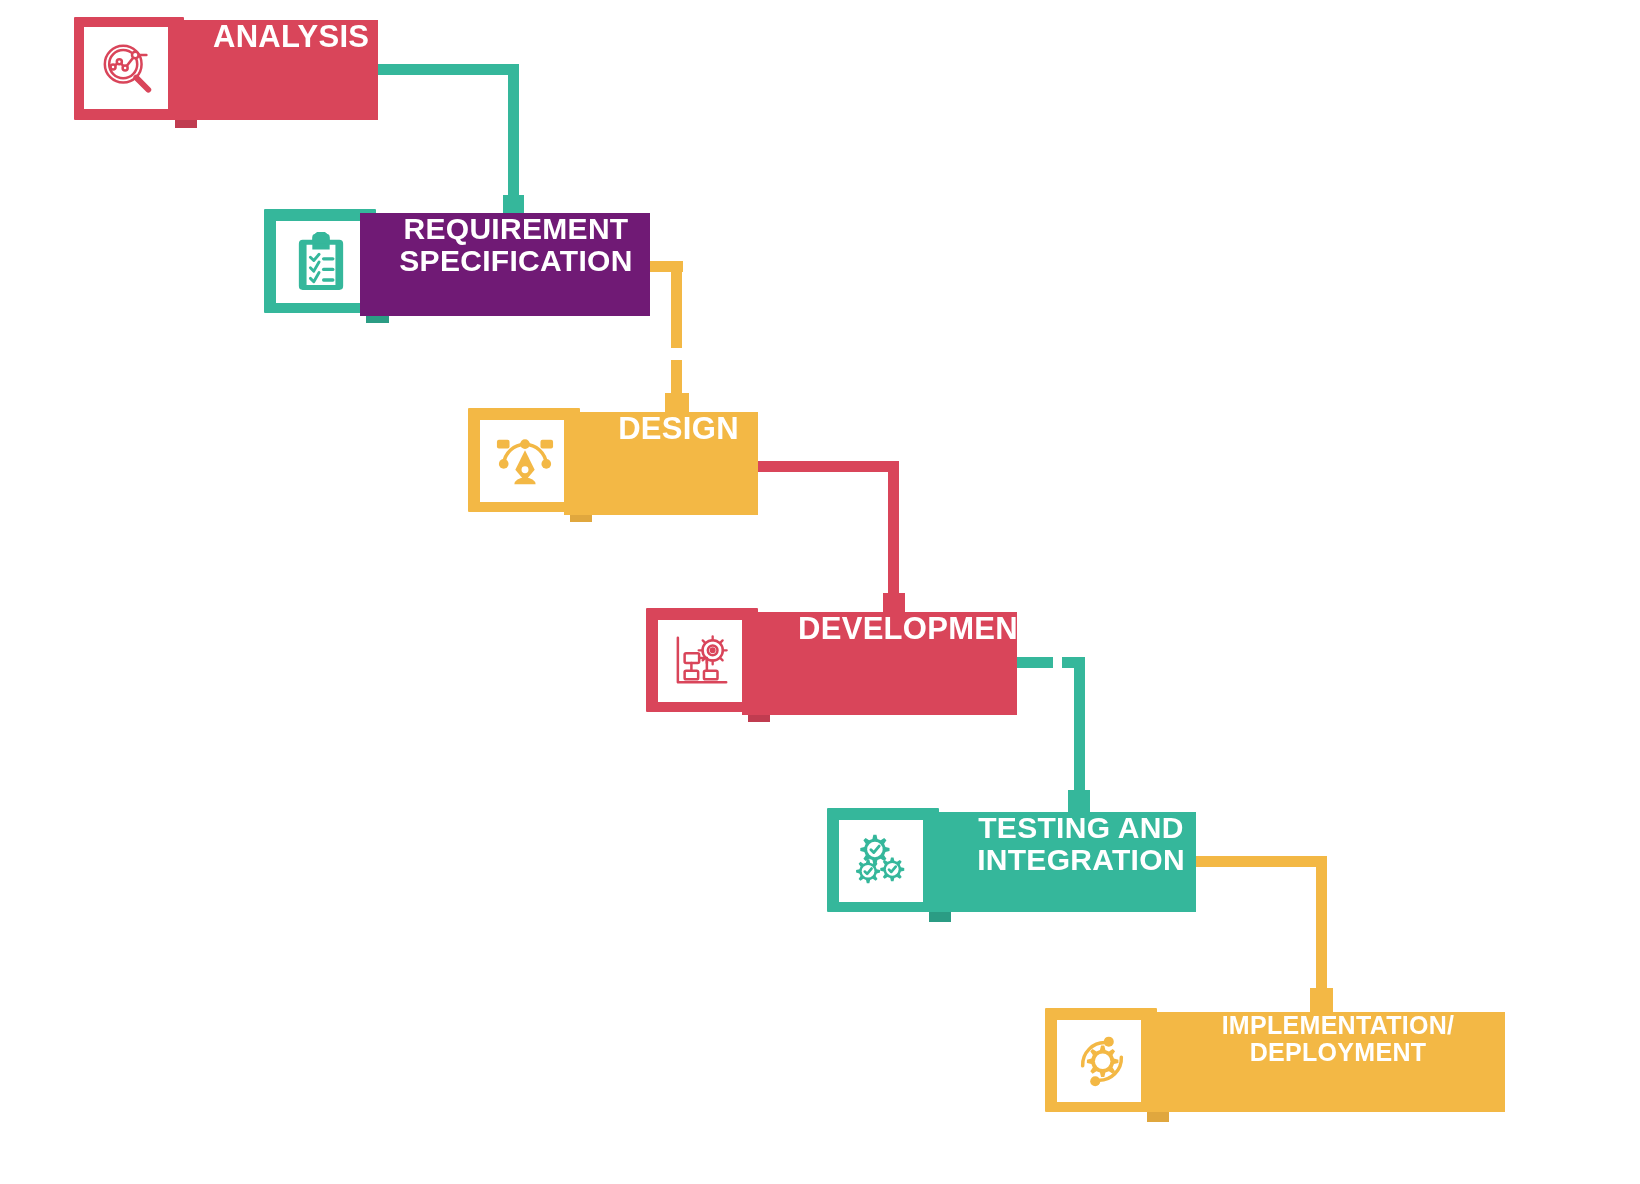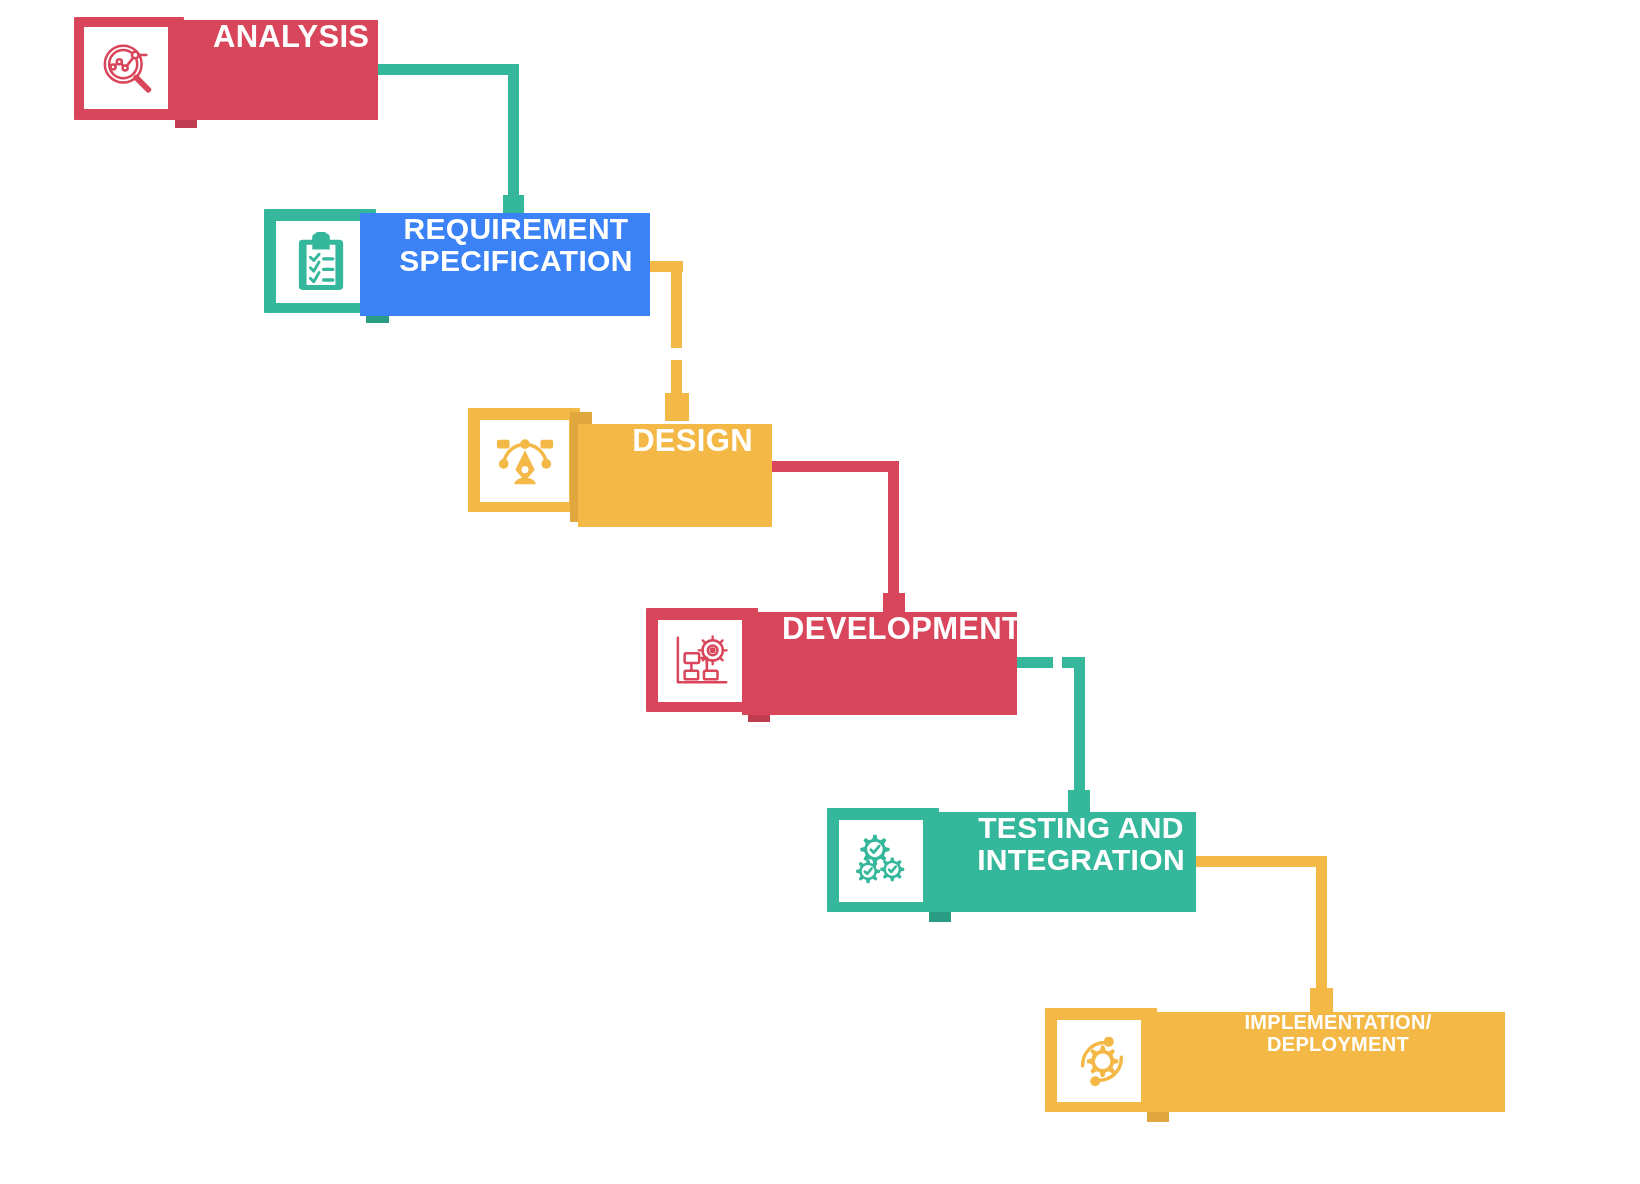--- a/index.html
+++ b/index.html
@@ -126,21 +126,21 @@
           <path d="M16 26 l3.5 3.5 L25 23"></path>
           <path d="M16 37 l3.5 3.5 L25 31"></path>
           <path d="M16 48 l3.5 3.5 L25 42"></path>
         </g>
         <rect x="28" y="26" width="13" height="3.4" rx="1.7"></rect>
         <rect x="28" y="37" width="13" height="3.4" rx="1.7"></rect>
         <rect x="28" y="48" width="13" height="3.4" rx="1.7"></rect>
       </svg>
     </div>
     <div class="stage-tab" style="left:366px; top:213px; width:23px; height:110px; background:#2B9C84;"></div>
-    <div class="stage-bar" style="left:360px; top:213px; width:290px; height:103px; background:#3b82f6;">
+    <div class="stage-bar" style="left:360px; top:213px; width:290px; height:103px; background:#701a75;">
       <div class="stage-label" style="font-size:30px; padding-left:32px;">REQUIREMENT
 SPECIFICATION</div>
     </div>
   </div>
 
   <div class="stage" style="left:0; top:0;">
     <div class="stage-icon-panel" style="left:468px; top:408px; width:112px; height:104px; background:#F3B845;"></div>
     <div class="stage-icon-inner" style="left:480px; top:420px; width:89px; height:82px;">
       <svg width="60" height="60" viewBox="0 0 62 62" fill="#F3B845">
         <rect x="2" y="9" width="13" height="9" rx="2"></rect>
@@ -148,21 +148,21 @@
         <circle cx="31" cy="13.5" r="5"></circle>
         <circle cx="9" cy="34" r="5"></circle>
         <circle cx="53" cy="34" r="5"></circle>
         <path d="M9 34 a22 22 0 0 1 22 -20 a22 22 0 0 1 22 20" fill="none" stroke="#F3B845" stroke-width="3.6"></path>
         <path d="M31 20 L41 40 L31 52 L21 40 Z"></path>
         <circle cx="31" cy="40" r="3.6" fill="#fff"></circle>
         <path d="M20 55 a11 7 0 0 1 22 0 z"></path>
       </svg>
     </div>
     <div class="stage-tab" style="left:570px; top:412px; width:22px; height:110px; background:#E0A73E;"></div>
-    <div class="stage-bar" style="left:564px; top:424px; width:194px; height:103px; background:#F3B845;margin-left:14px;">
+    <div class="stage-bar" style="left:564px; top:412px; width:194px; height:103px; background:#F3B845;">
       <div class="stage-label" style="font-size:31px; padding-left:45px;">DESIGN</div>
     </div>
   </div>
 
   <div class="stage" style="left:0; top:0;">
     <div class="stage-icon-panel" style="left:646px; top:608px; width:112px; height:104px; background:#D9455A;"></div>
     <div class="stage-icon-inner" style="left:658px; top:620px; width:89px; height:82px;">
       <svg width="62" height="58" viewBox="0 0 64 60" fill="none" stroke="#D9455A" stroke-width="2.6" stroke-linecap="round" stroke-linejoin="round">
         <path d="M6 6 V52 H56"></path>
         <rect x="13" y="22" width="15" height="10" rx="1.5"></rect>
@@ -176,21 +176,21 @@
           <circle cx="0" cy="0" r="5"></circle>
           <circle cx="0" cy="0" r="1.8" fill="#D9455A"></circle>
           <path d="M0 -14.5 V-10.5 M0 10.5 V14.5 M-14.5 0 H-10.5 M10.5 0 H14.5
                    M-10.3 -10.3 L-7.5 -7.5 M7.5 7.5 L10.3 10.3
                    M10.3 -10.3 L7.5 -7.5 M-7.5 7.5 L-10.3 10.3" stroke-width="2.4"></path>
         </g>
       </svg>
     </div>
     <div class="stage-tab" style="left:748px; top:612px; width:22px; height:110px; background:#C03C50;"></div>
     <div class="stage-bar" style="left:742px; top:612px; width:275px; height:103px; background:#D9455A;">
-      <div class="stage-label" style="font-size:31px; padding-left:40px;">DEVELOPMENT</div>
+      <div class="stage-label" style="font-size:31px; padding-left:56px;">DEVELOPMENT</div>
     </div>
   </div>
 
   <div class="stage" style="left:0; top:0;">
     <div class="stage-icon-panel" style="left:827px; top:808px; width:112px; height:104px; background:#35B79B;"></div>
     <div class="stage-icon-inner" style="left:839px; top:820px; width:89px; height:82px;">
       <svg width="62" height="60" viewBox="0 0 64 62" fill="#35B79B">
         <g>
           <path d="M21 4 l3.2 0 1 4.2 3.4 1.4 3.6-2.4 2.3 2.3-2.4 3.6 1.4 3.4 4.2 1 0 3.2-4.2 1-1.4 3.4 2.4 3.6-2.3 2.3-3.6-2.4-3.4 1.4-1 4.2-3.2 0-1-4.2-3.4-1.4-3.6 2.4-2.3-2.3 2.4-3.6-1.4-3.4-4.2-1 0-3.2 4.2-1 1.4-3.4-2.4-3.6 2.3-2.3 3.6 2.4 3.4-1.4z"></path>
           <circle cx="22.6" cy="19" r="8" fill="#fff"></circle>
@@ -222,18 +222,18 @@
         <path d="M30 14 l3.4 0 1.1 4.6 3.7 1.5 3.9-2.6 2.4 2.4-2.6 3.9 1.5 3.7 4.6 1.1 0 3.4-4.6 1.1-1.5 3.7 2.6 3.9-2.4 2.4-3.9-2.6-3.7 1.5-1.1 4.6-3.4 0-1.1-4.6-3.7-1.5-3.9 2.6-2.4-2.4 2.6-3.9-1.5-3.7-4.6-1.1 0-3.4 4.6-1.1 1.5-3.7-2.6-3.9 2.4-2.4 3.9 2.6 3.7-1.5z"></path>
         <circle cx="31.7" cy="30.3" r="8" fill="#fff"></circle>
         <path d="M11 35 a23 23 0 0 1 24 -24" fill="none" stroke="#F3B845" stroke-width="3.6" stroke-linecap="round"></path>
         <circle cx="38" cy="10" r="5.2"></circle>
         <path d="M51 26 a23 23 0 0 1 -24 24" fill="none" stroke="#F3B845" stroke-width="3.6" stroke-linecap="round"></path>
         <circle cx="24" cy="51" r="5.2"></circle>
       </svg>
     </div>
     <div class="stage-tab" style="left:1147px; top:1012px; width:22px; height:110px; background:#E0A73E;"></div>
     <div class="stage-bar" style="left:1141px; top:1012px; width:364px; height:100px; background:#F3B845;">
-      <div class="stage-label" style="font-size:20px; padding-left:40px;">IMPLEMENTATION/
+      <div class="stage-label" style="font-size:25px; padding-left:40px;">IMPLEMENTATION/
 DEPLOYMENT</div>
     </div>
   </div>
 
 </div>
 
 </body></html>

